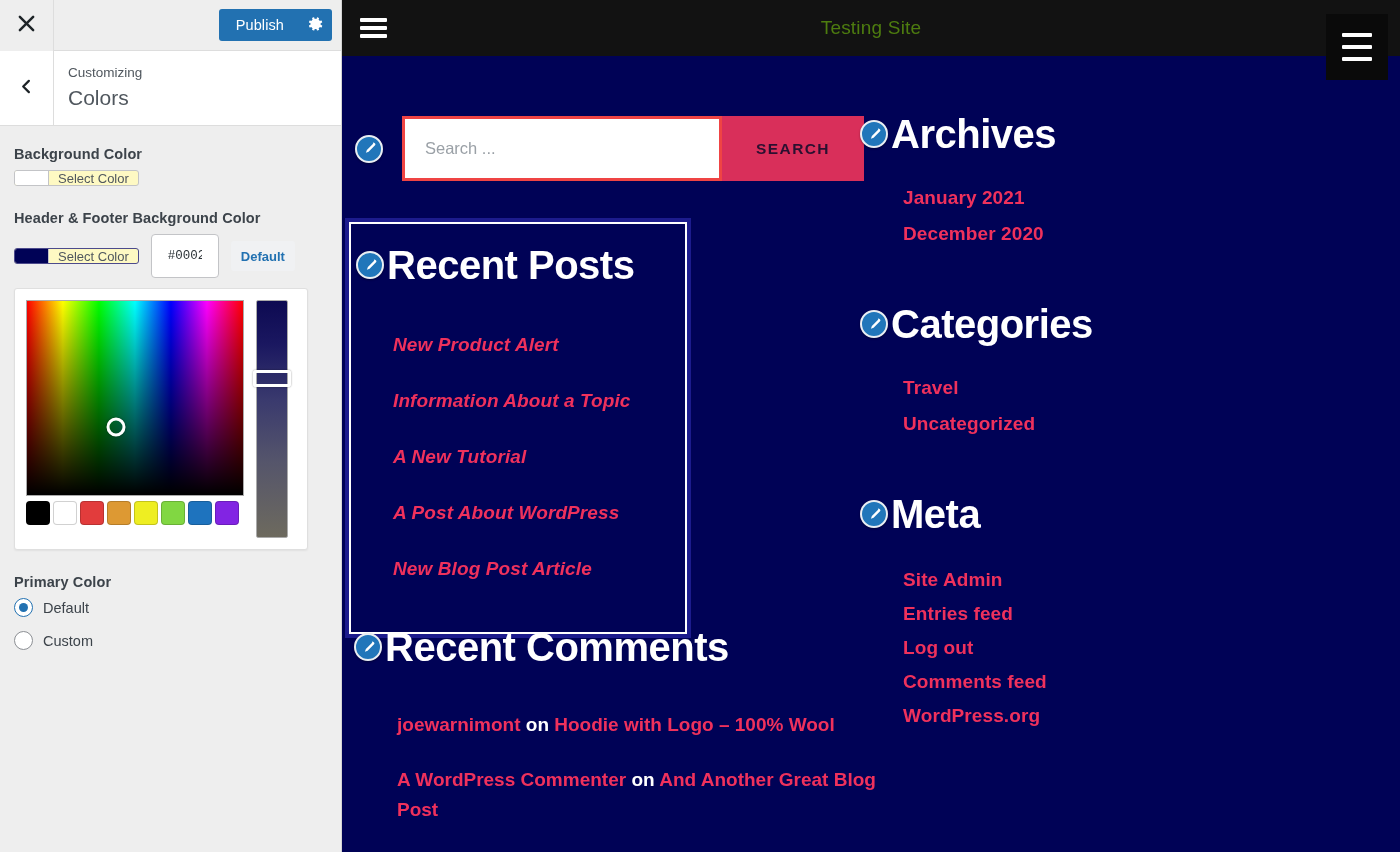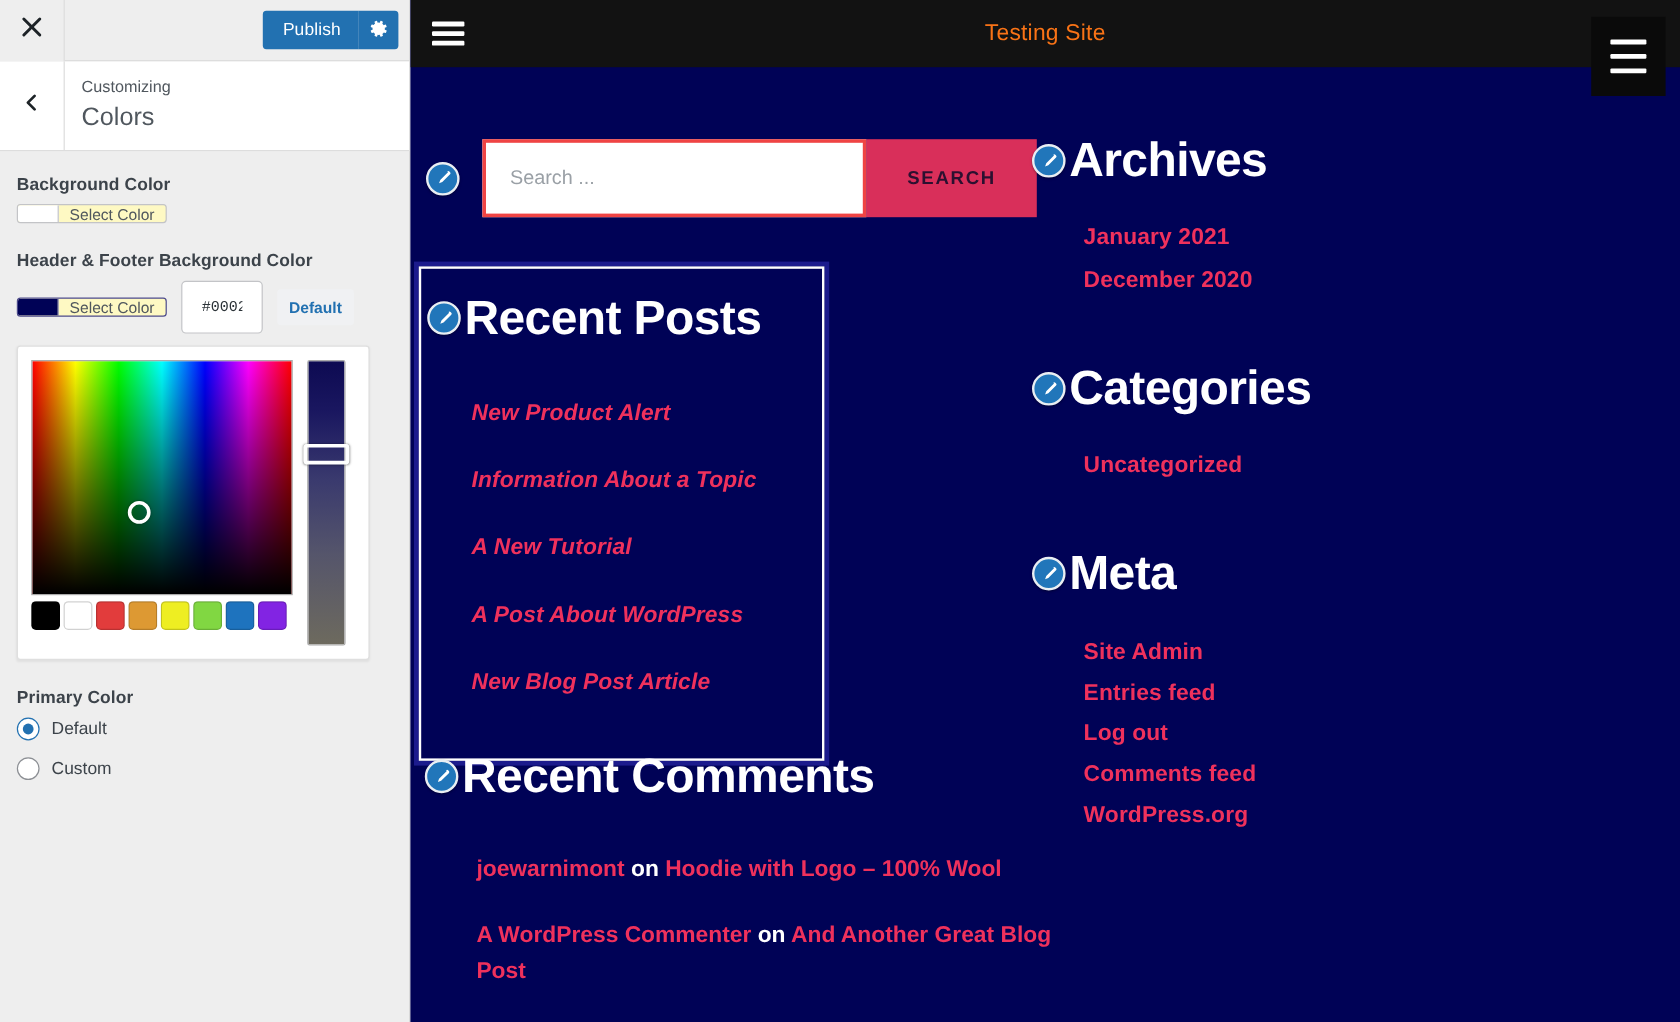--- a/index.html
+++ b/index.html
@@ -175,21 +175,21 @@
     display: flex; align-items: center;
     position: relative;
   }
   .burger-left { margin-left: 18px; cursor: pointer; }
   .burger-left span, .burger-box span {
     display: block; background: #fff; border-radius: 1px;
   }
   .burger-left span { width: 27px; height: 4px; margin: 4px 0; }
   .site-title {
     position: absolute; left: 0; right: 0; text-align: center;
-    color: #f97316; font-size: 19px; font-weight: 400;
+    color: #4d7c0f; font-size: 19px; font-weight: 400;
     letter-spacing: .2px; pointer-events: none;
   }
   .burger-box {
     position: absolute; right: 12px; top: 14px;
     width: 62px; height: 66px; background: #0a0a0a;
     display: flex; flex-direction: column;
     align-items: center; justify-content: center;
     cursor: pointer; z-index: 5;
   }
   .burger-box span { width: 30px; height: 4px; margin: 4px 0; }
@@ -465,20 +465,21 @@
         <section class="rcol-block">
           <div class="widget-title">
             <span class="edit-pin">
               <svg viewBox="0 0 20 20" fill="#ffffff">
                 <path d="M14.3 2.6a1.6 1.6 0 0 1 2.3 0l.8.8a1.6 1.6 0 0 1 0 2.3l-8.6 8.6-3.6 1.3 1.3-3.6 8.6-8.6z"></path>
               </svg>
             </span>
             <span class="wt-text">Categories</span>
           </div>
           <div class="links">
+            <a class="widget-link" href="#">Travel</a>
             <a class="widget-link" href="#">Uncategorized</a>
           </div>
         </section>
 
         <section class="rcol-block tight">
           <div class="widget-title">
             <span class="edit-pin">
               <svg viewBox="0 0 20 20" fill="#ffffff">
                 <path d="M14.3 2.6a1.6 1.6 0 0 1 2.3 0l.8.8a1.6 1.6 0 0 1 0 2.3l-8.6 8.6-3.6 1.3 1.3-3.6 8.6-8.6z"></path>
               </svg>

